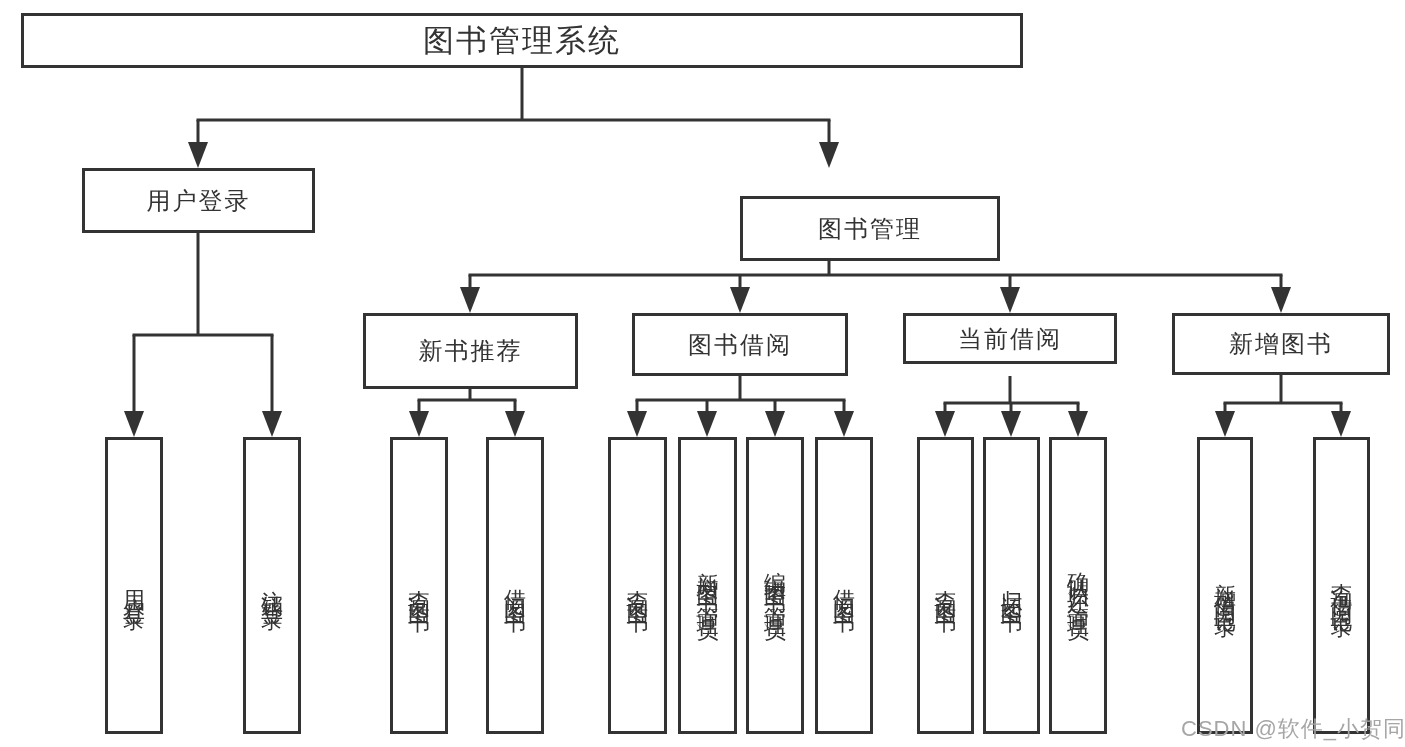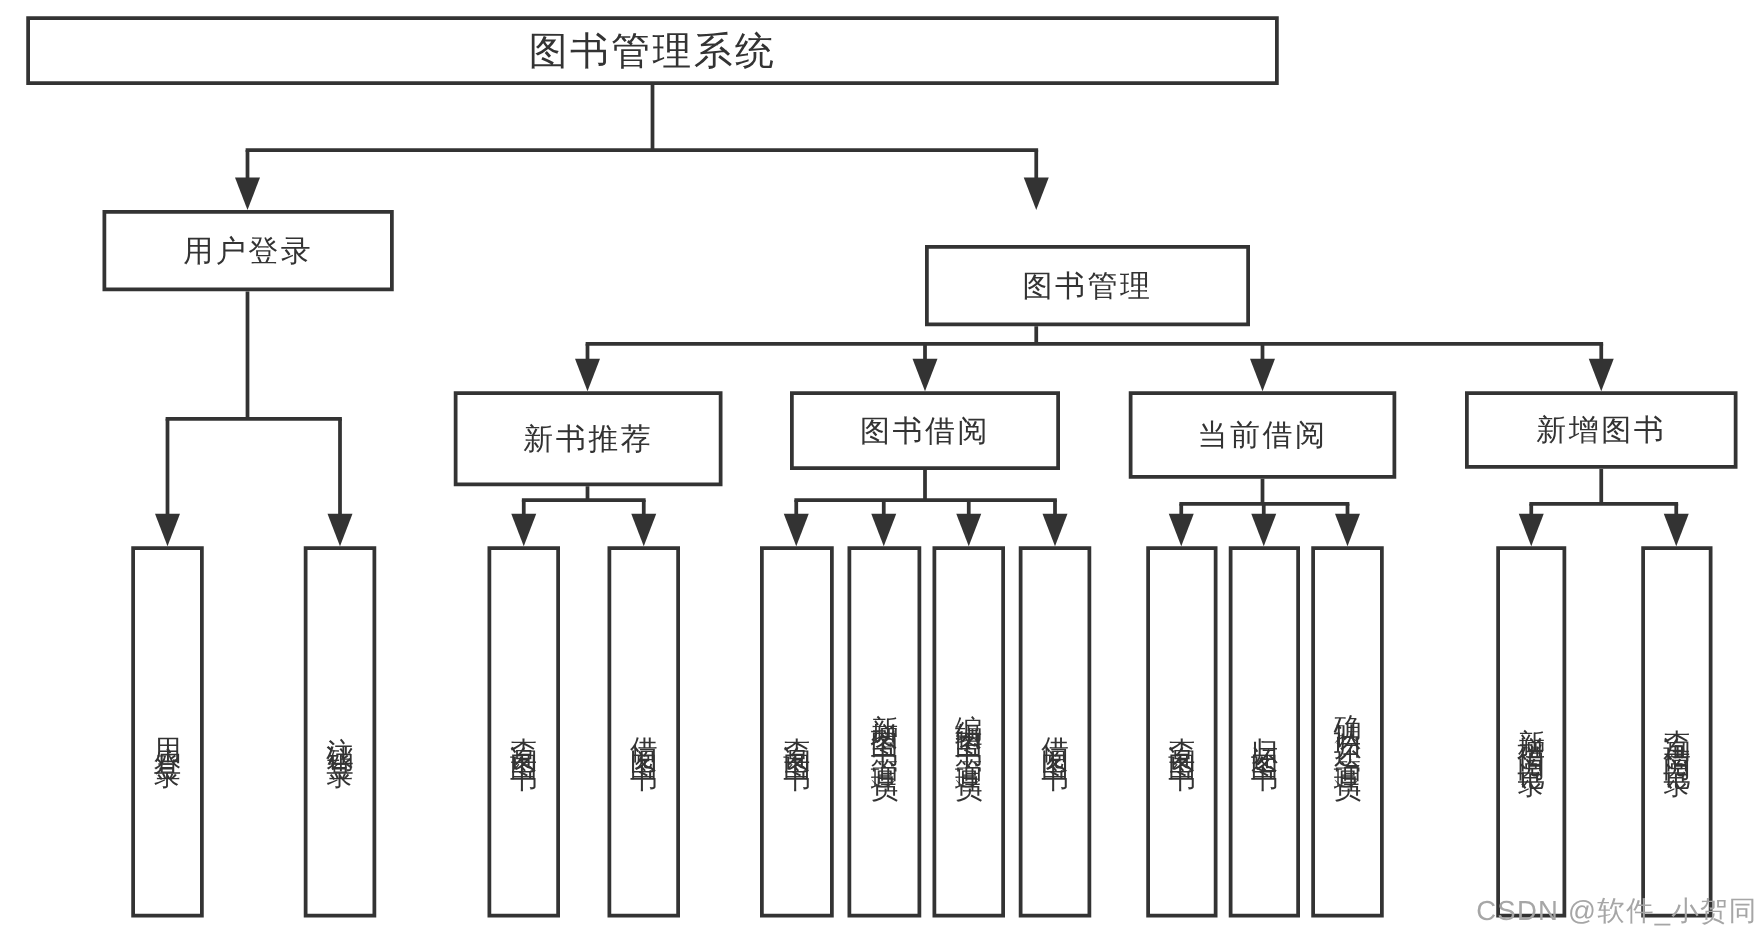--- a/index.html
+++ b/index.html
@@ -120,21 +120,21 @@
   <div class="node hnode" style="left:740px; top:168px; width:260px; height:65px;margin-top:28px;">
     <span>图书管理</span>
   </div>
 
   <div class="node hnode" style="left:363px; top:313px; width:215px; height:76px;">
     <span>新书推荐</span>
   </div>
   <div class="node hnode" style="left:632px; top:313px; width:216px; height:63px;text-align:center;">
     <span>图书借阅</span>
   </div>
-  <div class="node hnode" style="left:903px; top:313px; width:214px; height:70px;">
+  <div class="node hnode" style="left:903px; top:313px; width:214px; height:51px;">
     <span>当前借阅</span>
   </div>
   <div class="node hnode" style="left:1172px; top:313px; width:218px; height:62px;">
     <span>新增图书</span>
   </div>
 
   <div class="node vnode" style="left:105px; top:437px; width:58px; height:297px;">
     <span class="vtext">用户登录</span>
   </div>
   <div class="node vnode" style="left:243px; top:437px; width:58px; height:297px;">

